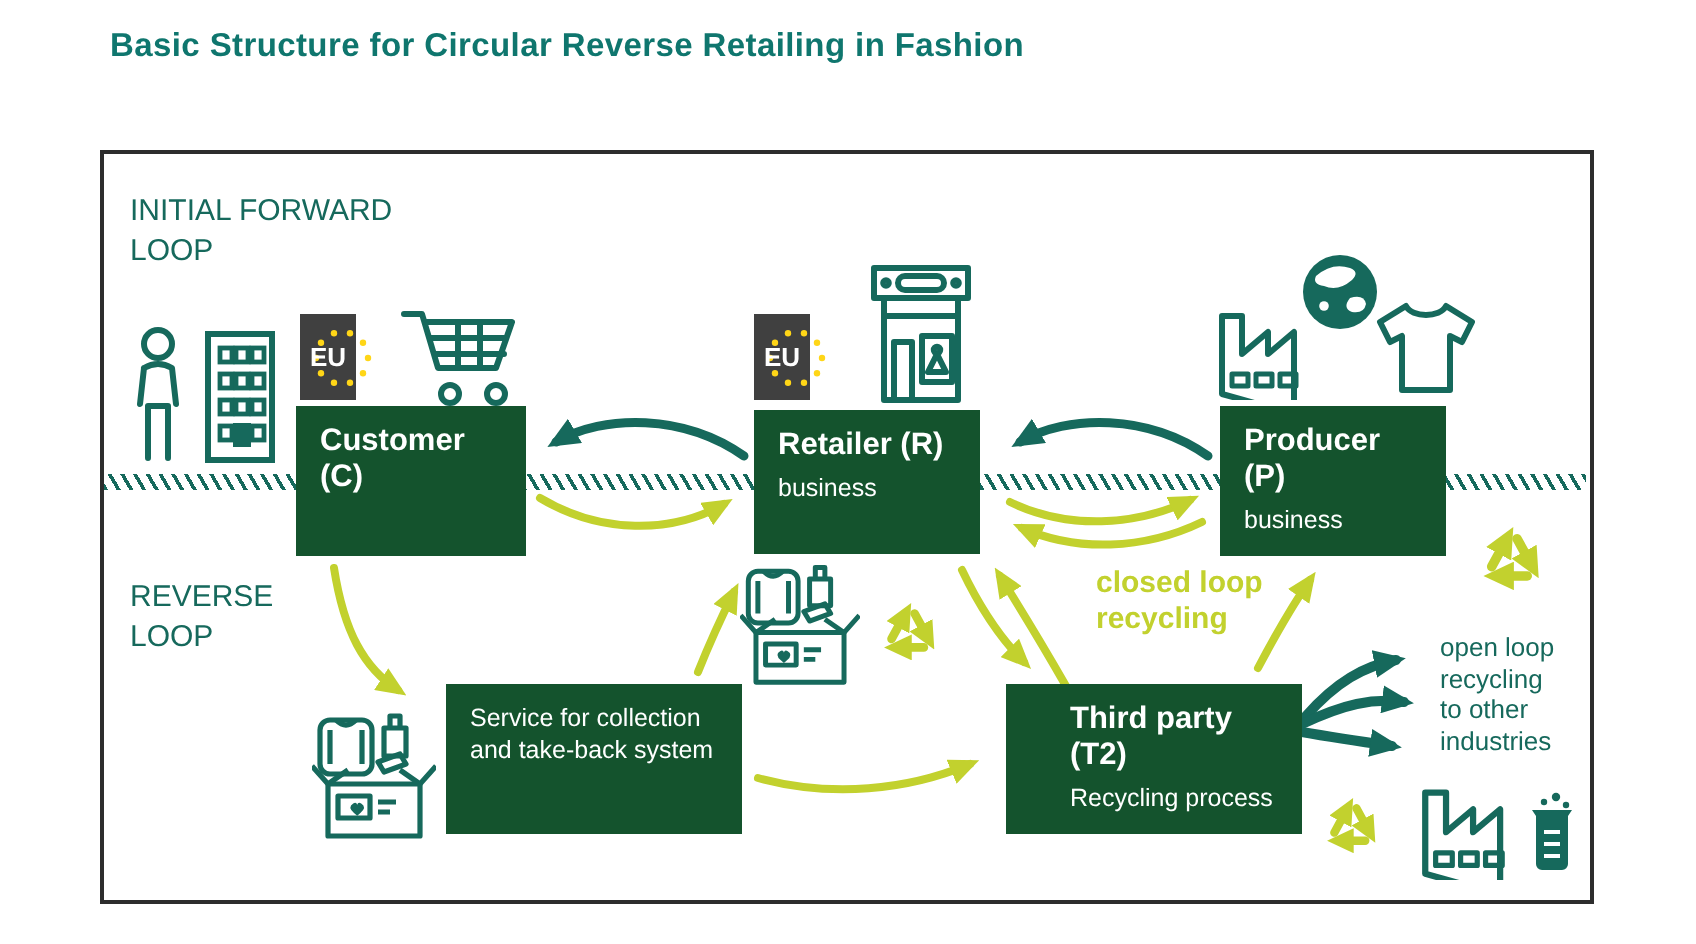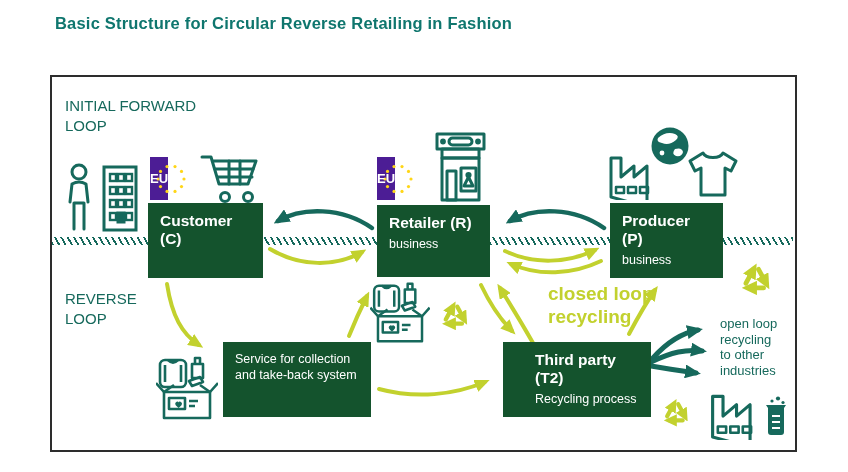--- a/index.html
+++ b/index.html
@@ -13,26 +13,26 @@
   #fwd-label{left:65px;top:96px;}
   #rev-label{left:65px;top:289px;}
   .node{background:#14532d;color:#fff;box-sizing:border-box;padding:9px 12px;z-index:3;}
   .node .t{font-size:15.5px;font-weight:bold;margin-bottom:4px;}
   .node .s{font-size:12.5px;line-height:1.3;white-space:pre-line;}
   #node-customer{left:148px;top:203px;width:115px;height:75px;}
   #node-retailer{left:377px;top:205px;width:113px;height:72px;}
   #node-producer{left:610px;top:203px;width:113px;height:75px;}
   #node-t{left:223px;top:342px;width:148px;height:75px;}
   #node-t2{left:503px;top:342px;width:148px;height:75px;padding-left:32px;}
-  #closed-loop-label{left:548px;top:283px;color:#c2d12e;font-weight:bold;font-size:19px;line-height:1.2;white-space:pre-line;z-index:2;}
+  #closed-loop-label{left:548px;top:283px;color:#c2d12e;font-weight:bold;font-size:15px;line-height:1.2;white-space:pre-line;z-index:2;}
   #open-loop-label{left:720px;top:316px;color:#16695c;font-size:13px;line-height:1.2;white-space:pre-line;z-index:2;}
   .icon{position:absolute;color:#16695c;z-index:2;}
   .icon.yg{color:#c2d12e;}
   #arrows{left:0;top:0;width:848px;height:472px;z-index:2;pointer-events:none;position:absolute;}
-  .eu-flag{position:absolute;width:18px;height:43px;background:#4c1d95;z-index:2;
+  .eu-flag{position:absolute;width:28px;height:43px;background:#404040;z-index:2;
     display:flex;align-items:center;justify-content:center;}
   .eu-flag .txt{color:#fff;font-weight:bold;font-size:13px;z-index:2;}
   .eu-flag svg{position:absolute;left:0;top:0;}
 </style>
 </head>
 <body>
 
 <svg width="0" height="0" style="position:absolute" aria-hidden="true">
   <defs>
     <marker id="head-teal" markerUnits="userSpaceOnUse" markerWidth="16" markerHeight="14" refX="11" refY="7" orient="auto">

